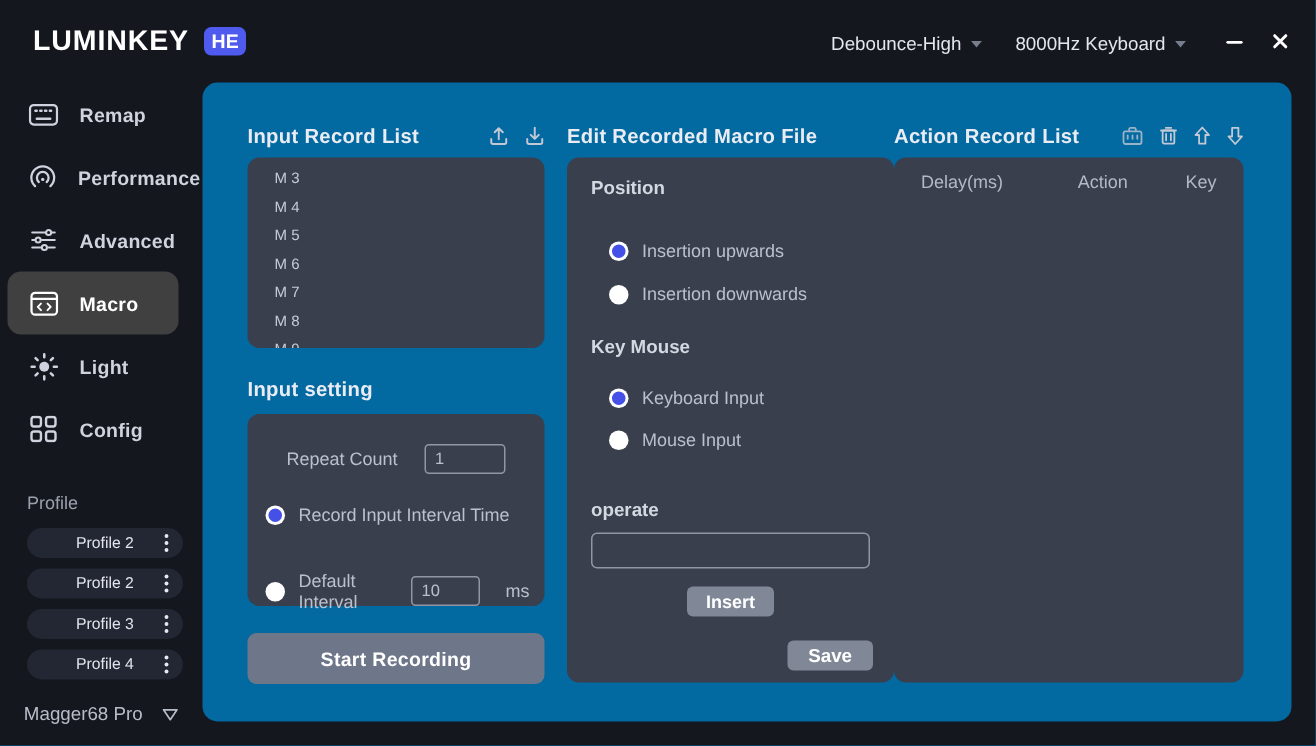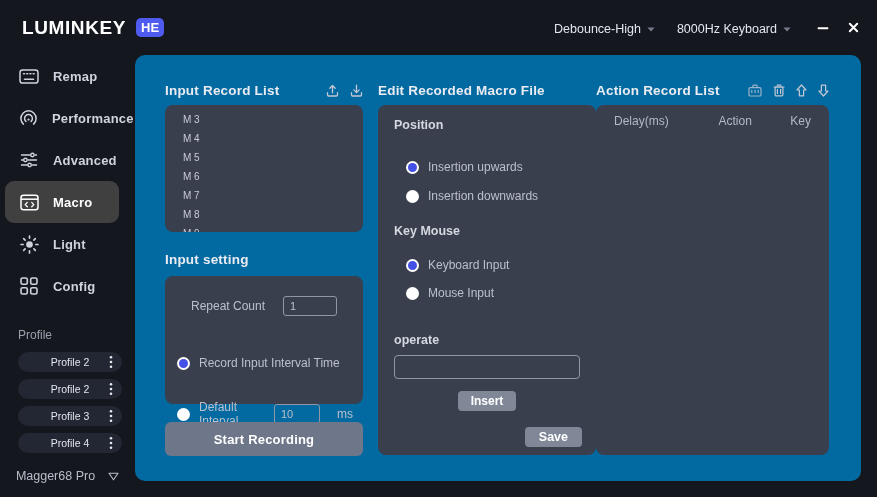--- a/index.html
+++ b/index.html
@@ -63,21 +63,21 @@
   .delay-title{margin:20px 0 9px 0}
   .delay-panel{height:128px;box-sizing:border-box;padding:12px 10px 0}
   .repeat-row{display:flex;align-items:center;margin:8px 0 0 16px}
   .field-label{font-size:12px;color:#bac0cc}
   .mini-input{width:40px;height:18px;margin-left:18px;background:transparent;
     border:1px solid #8f97a7;border-radius:3px;color:#b9c0cc;font-size:11px;
     padding:0 6px;outline:none}
   .mini-input.narrow{width:32px;margin-left:12px}
   .radio-row{display:flex;align-items:center;gap:9px;cursor:pointer}
   .radio-row .unit{margin-left:8px}
-  .r1{margin:40px 0 0 2px}
+  .r1{margin:20px 0 0 2px}
   .r2{margin:30px 0 0 2px}
   .radio{width:13px;height:13px;border-radius:50%;background:#ffffff;position:relative;flex:none}
   .radio.sel::after{content:"";position:absolute;inset:2px;border-radius:50%;background:#4450e6}
   .start-btn{margin-top:18px;height:34px;width:100%;background:#6e7689;border:none;
     border-radius:6px;color:#ffffff;font-weight:700;font-size:13px;cursor:pointer;letter-spacing:.2px}
 
   
   .action-panel{height:350px;box-sizing:border-box}
   .table-head{display:flex;padding:9px 18px 0;font-size:12px;color:#b3b9c7}
   .th1{width:45%;text-align:left}

